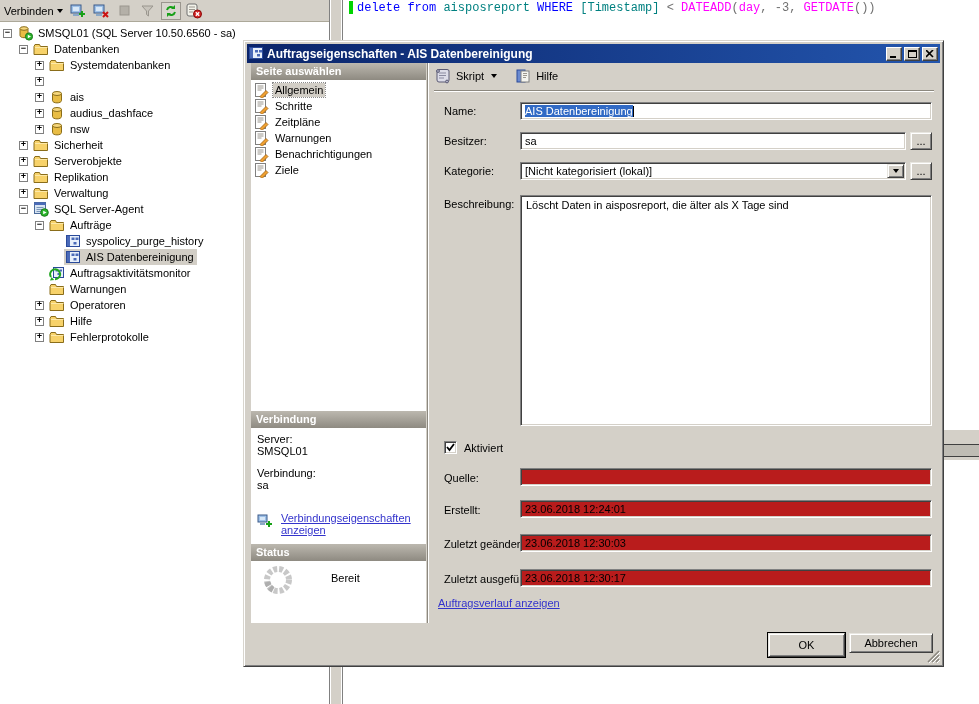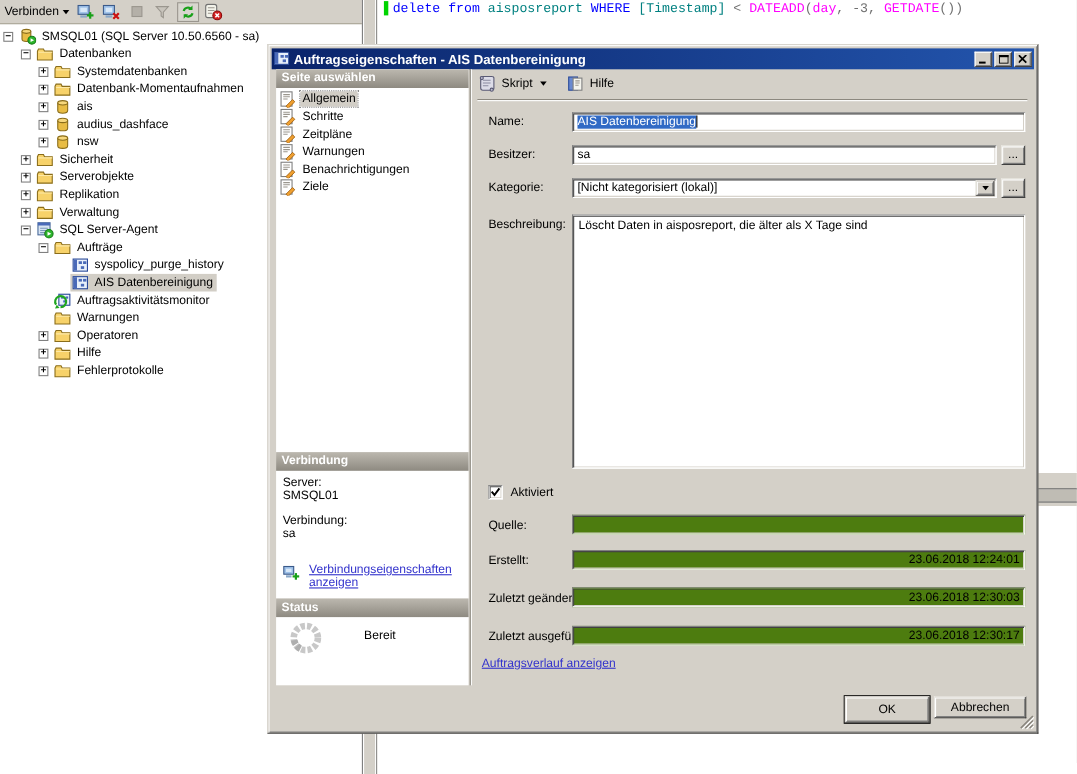--- a/index.html
+++ b/index.html
@@ -56,21 +56,21 @@
   #status-text { left:57px; top:531px;margin-left:30px; }
   #lp-split { left:183px; top:22px; width:2px; height:560px; border-left:1px solid #8c887f; border-right:1px solid #fff; }
 
   #dlg-toolbar { left:190px; top:22px; width:505px; height:26px; display:flex; align-items:center; gap:5px; }
   #dlg-toolbar .tlbl { margin-right:2px; }
   #dlg-tb-line { left:190px; top:49px; width:500px; height:2px; border-top:1px solid #8c887f; border-bottom:1px solid #fff; }
 
   .flabel { left:200px; }
   .field, .rfield, .tarea { left:276px; background:#fff; border:1px solid; border-color:#808080 #fff #fff #808080; box-shadow:inset 1px 1px 0 #404040, inset -1px -1px 0 #d4d0c8; padding:2px 4px; white-space:nowrap; overflow:hidden; }
   .field { width:412px; height:18px; }
-  .rfield { background:#4d7c0f;text-align:right; }
+  .rfield { background:#b91c1c; }
   .short { width:386px; }
   .tarea { width:412px; height:231px; white-space:normal; padding:3px 5px; }
   .selner { background:#316ac5; color:#fff; }
   .caret-i { display:inline-block; width:1px; height:11px; background:#000; vertical-align:-2px; }
   .dots { height:18px; width:22px; left:666px; }
   .pbtn { background:#d4d0c8; border:1px solid; border-color:#e8e6e0 #404040 #404040 #e8e6e0; box-shadow:inset 1px 1px 0 #fff, inset -1px -1px 0 #808080; display:flex; align-items:center; justify-content:center; font-size:11px; }
   .combo-arrow { position:absolute; right:1px; top:1px; width:17px; height:14px; }
   .combo-arrow .caret { border-top-color:#000; }
   #chk { left:200px; top:400px; width:13px; height:13px; background:#fff; border:1px solid; border-color:#808080 #fff #fff #808080; box-shadow:inset 1px 1px 0 #404040, inset -1px -1px 0 #d4d0c8; display:flex; align-items:center; justify-content:center; }
   #btn-ok { left:524px; top:592px; width:77px; height:24px; box-shadow:0 0 0 1px #000, inset 1px 1px 0 #fff, inset -1px -1px 0 #808080; }
@@ -175,29 +175,20 @@
               <path d="M2 6.5 h12.5" stroke="#fde9a8"></path>
             </svg>
           </span>
           <span class="tlabel">Systemdatenbanken</span>
         </span>
       </div>
       <div class="trow">
         <span class="tind" style="width: 35px;"></span>
         <span class="texp-slot">
           <span class="texp">+</span>
-        </span>
-        <span class="hl">
-          <span class="ticon">
-            <svg width="16" height="16">
-              <path d="M1 5.5 L2 3.5 h4.5 l1 2 h7 v8 H1 z" fill="#f7d26a" stroke="#8a6d1a"></path>
-              <path d="M2 6.5 h12.5" stroke="#fde9a8"></path>
-            </svg>
-          </span>
-          <span class="tlabel">Datenbank-Momentaufnahmen</span>
         </span>
       </div>
       <div class="trow">
         <span class="tind" style="width: 35px;"></span>
         <span class="texp-slot">
           <span class="texp">+</span>
         </span>
         <span class="hl">
           <span class="ticon">
             <svg width="16" height="16">

